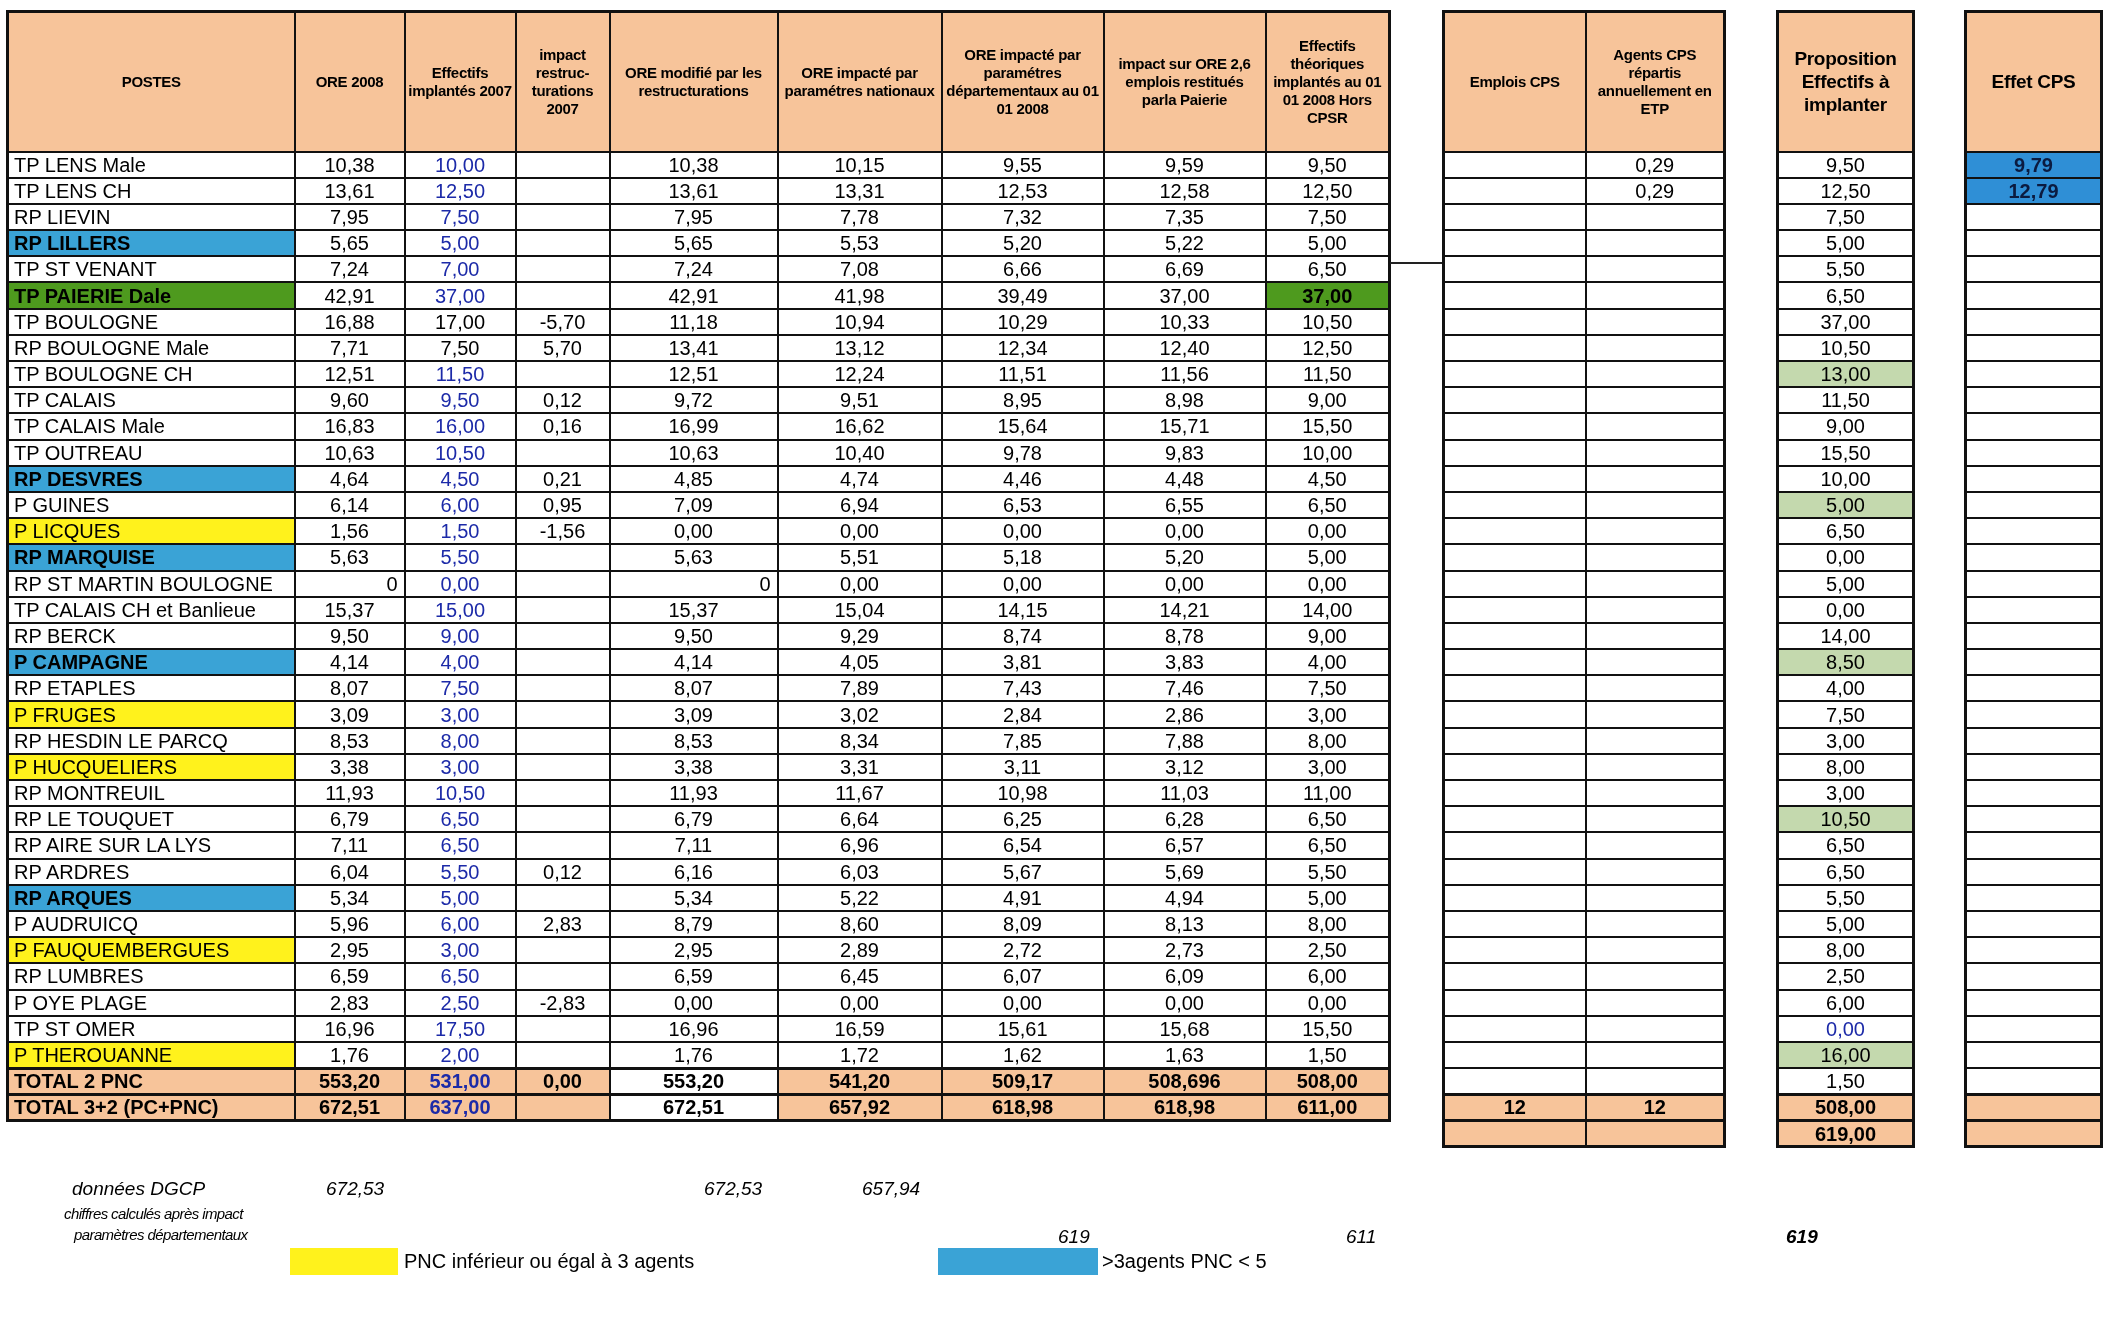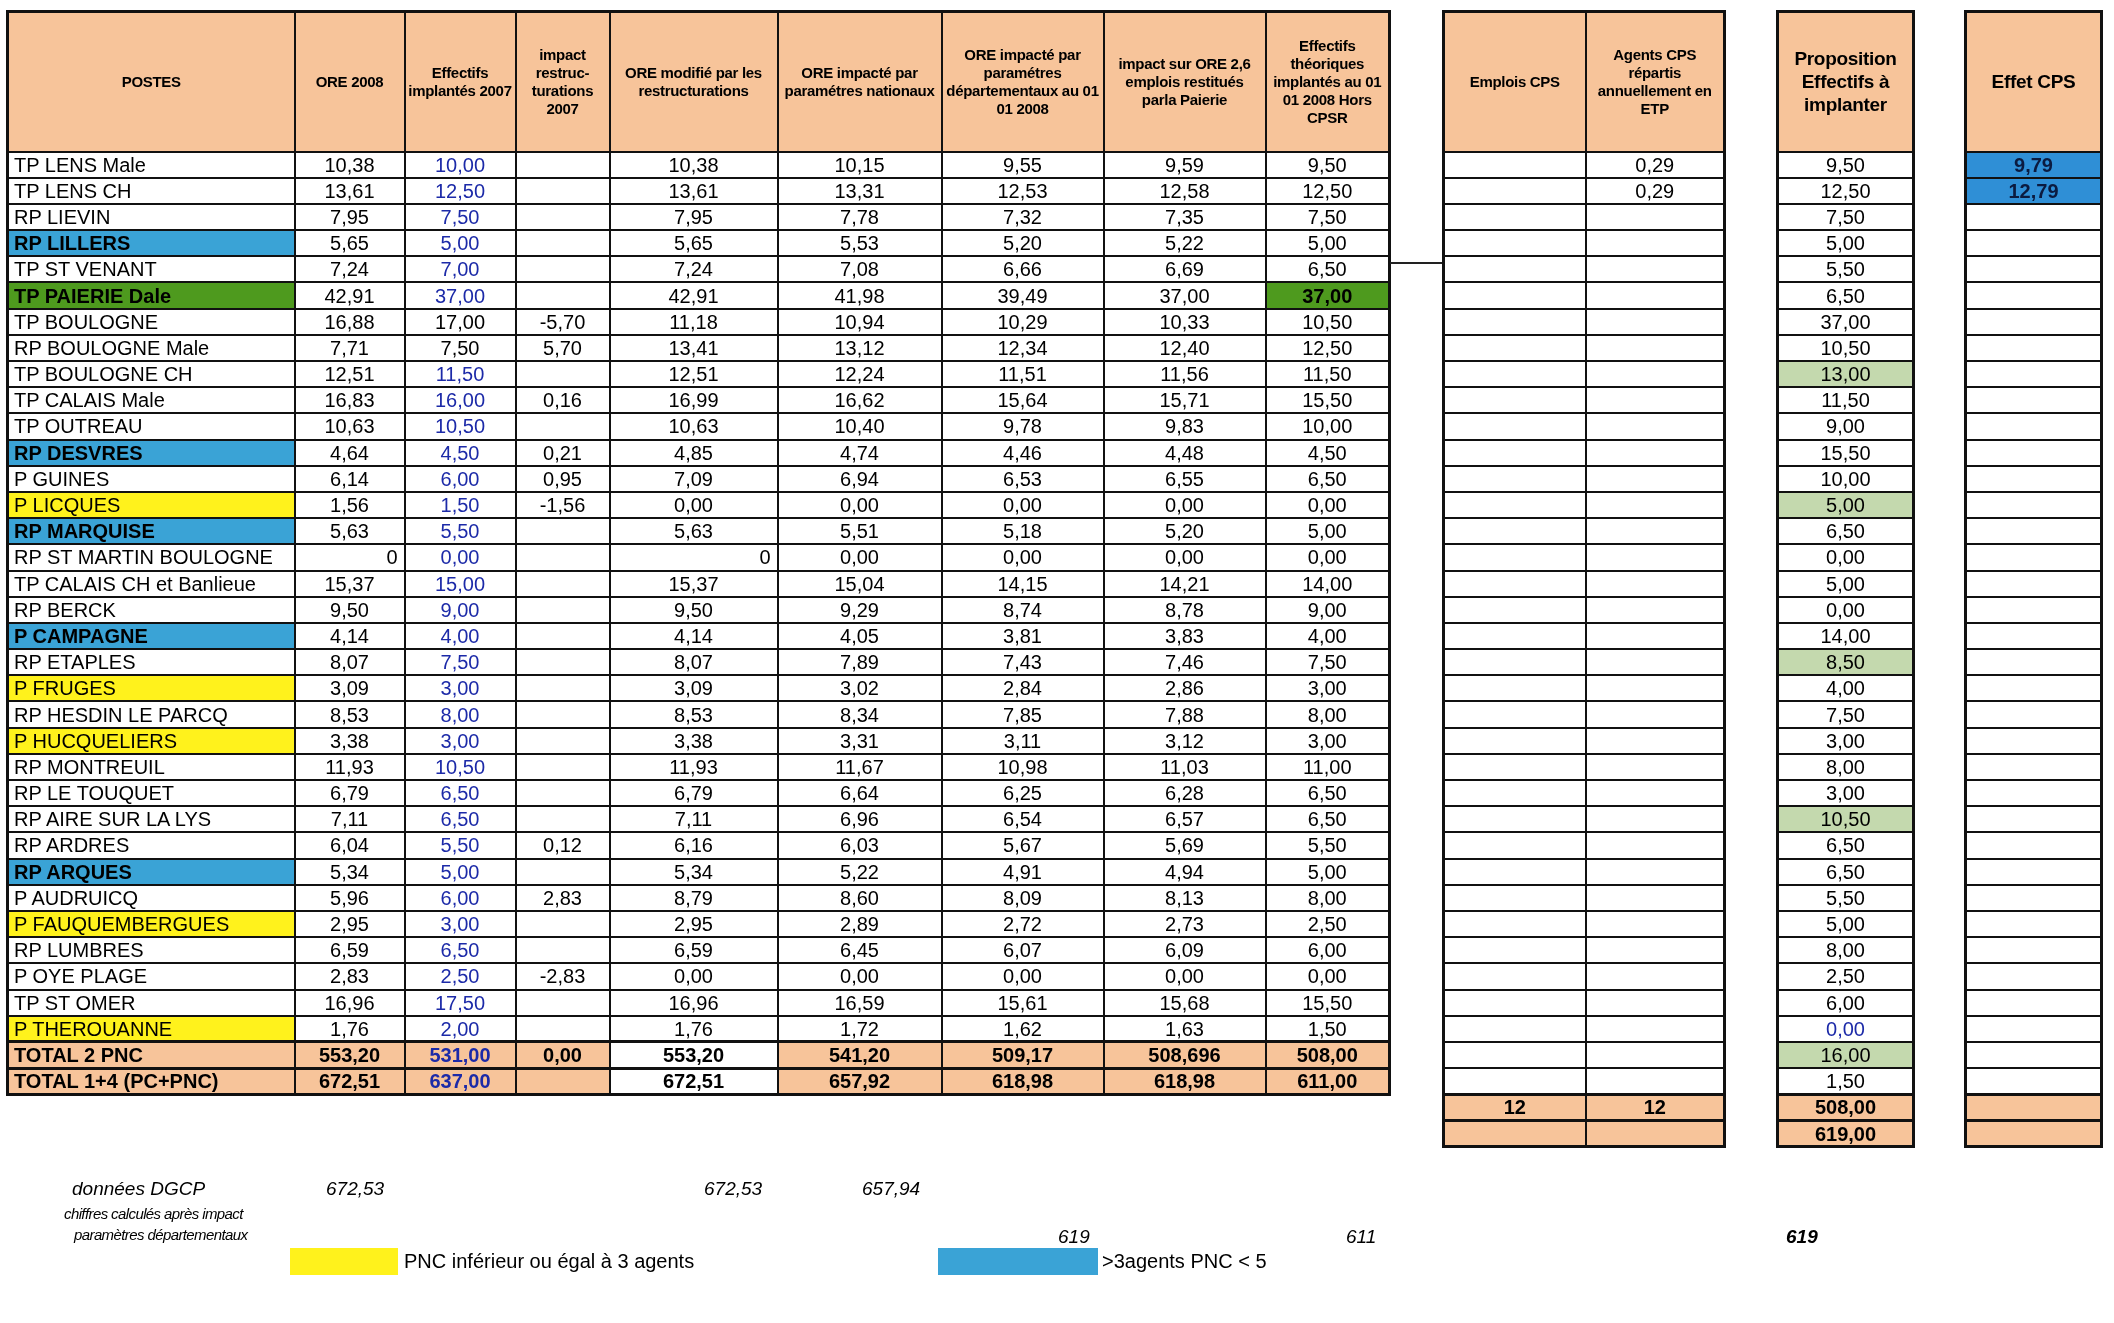--- a/index.html
+++ b/index.html
@@ -152,20 +152,31 @@
         <td>12,51</td>
         <td class="blue-txt">11,50</td>
         <td></td>
         <td>12,51</td>
         <td>12,24</td>
         <td>11,51</td>
         <td>11,56</td>
         <td>11,50</td>
       </tr>
       <tr>
+        <td class="name">TP CALAIS</td>
+        <td>9,60</td>
+        <td class="blue-txt">9,50</td>
+        <td>0,12</td>
+        <td>9,72</td>
+        <td>9,51</td>
+        <td>8,95</td>
+        <td>8,98</td>
+        <td>9,00</td>
+      </tr>
+      <tr>
         <td class="name">TP CALAIS Male</td>
         <td>16,83</td>
         <td class="blue-txt">16,00</td>
         <td>0,16</td>
         <td>16,99</td>
         <td>16,62</td>
         <td>15,64</td>
         <td>15,71</td>
         <td>15,50</td>
       </tr>
@@ -438,21 +449,21 @@
         <td>553,20</td>
         <td class="blue-txt">531,00</td>
         <td>0,00</td>
         <td class="white">553,20</td>
         <td>541,20</td>
         <td>509,17</td>
         <td>508,696</td>
         <td>508,00</td>
       </tr>
       <tr class="total">
-        <td class="name">TOTAL 1+4 (PC+PNC)</td>
+        <td class="name">TOTAL 3+2 (PC+PNC)</td>
         <td>672,51</td>
         <td class="blue-txt">637,00</td>
         <td></td>
         <td class="white">672,51</td>
         <td>657,92</td>
         <td>618,98</td>
         <td>618,98</td>
         <td>611,00</td>
       </tr>
     </tbody>

